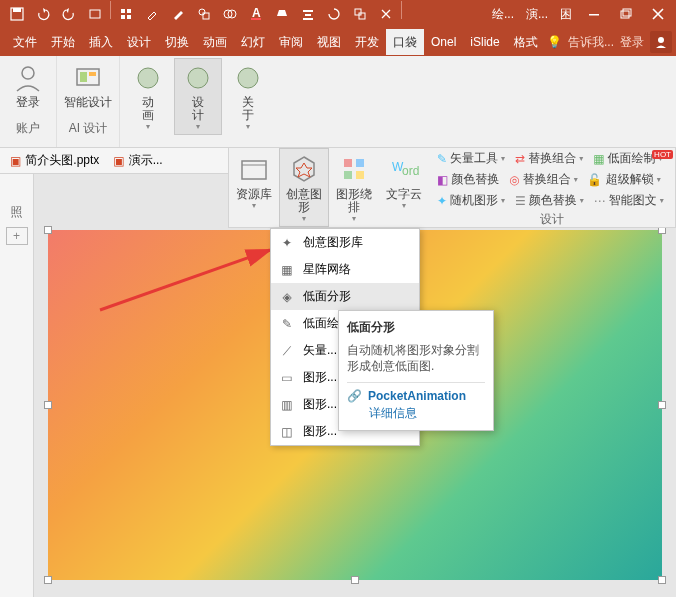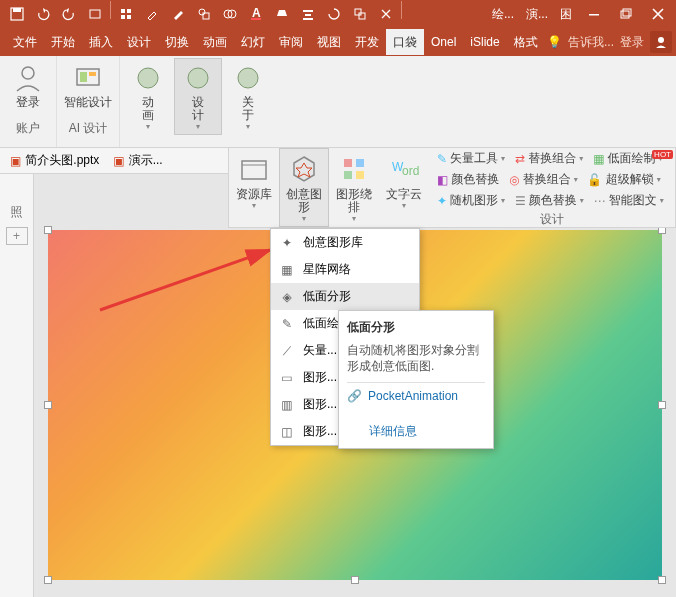--- a/index.html
+++ b/index.html
@@ -41,22 +41,22 @@
 .slide{width:100%;height:100%;background:linear-gradient(135deg,#f27b6a 0%,#f5a142 30%,#f5c842 50%,#5ec98f 70%,#2aa79b 100%);border-radius:2px}
 .handle{width:8px;height:8px;background:#fff;border:1px solid #999;position:absolute}
 .dropdown{position:absolute;top:228px;left:270px;width:150px;background:#fff;border:1px solid #c8c8c8;box-shadow:2px 2px 6px rgba(0,0,0,.2);z-index:10}
 .dd-item{display:flex;align-items:center;gap:8px;padding:5px 8px;cursor:pointer}
 .dd-item.hover{background:#e8e8e8}
 .dd-ico{width:16px;height:16px;display:flex;align-items:center;justify-content:center;color:#666}
 .tooltip{position:absolute;top:310px;left:338px;width:156px;background:#fff;border:1px solid #c8c8c8;box-shadow:2px 2px 8px rgba(0,0,0,.25);z-index:11;padding:8px}
 .tt-title{font-weight:bold;color:#333;margin-bottom:6px}
 .tt-body{color:#555;line-height:16px;margin-bottom:8px}
 .tt-link{display:flex;align-items:center;gap:6px;padding-top:6px;border-top:1px solid #e0e0e0}
-.tt-link a{color:#1a6fb0;text-decoration:none;font-weight:normal}
-.tt-more{color:#1a6fb0;margin-left:22px;margin-top:20px}
+.tt-link a{color:#1a6fb0;text-decoration:none;font-weight:bold}
+.tt-more{color:#1a6fb0;margin-left:22px;margin-top:2px}
 .arrow{position:absolute;top:230px;left:90px;z-index:9;pointer-events:none}
 svg{display:block}
 .caret{font-size:8px;color:#888}
 </style>
 </head>
 <body>
 
 <div class="titlebar">
   <div class="tb-left">
     <div class="tb-btn">

